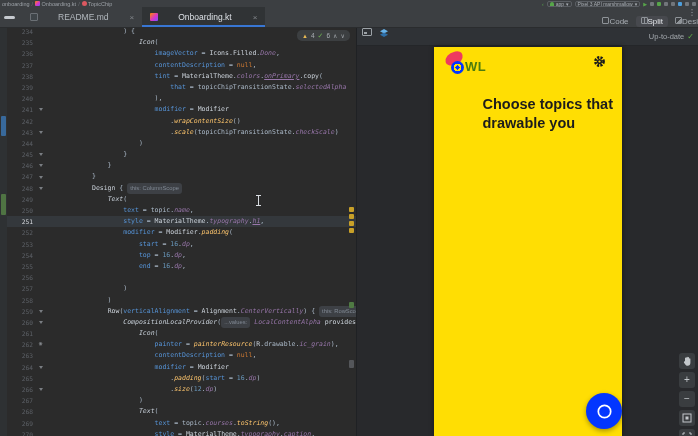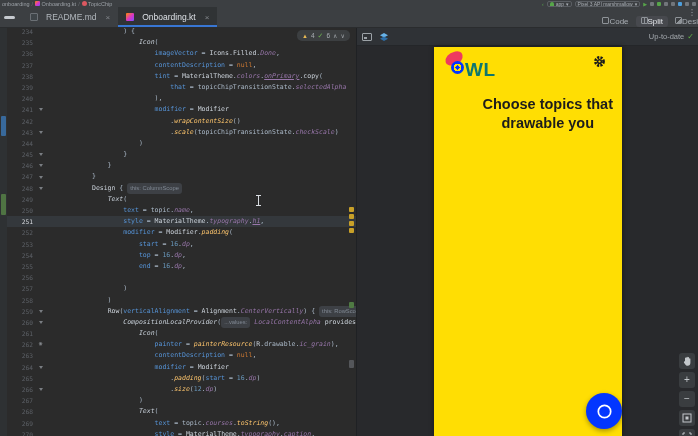--- a/index.html
+++ b/index.html
@@ -19,21 +19,21 @@
   .tbx{border:1px solid #5A5E63;border-radius:2px;padding:0 2px;height:6px;display:flex;align-items:center;gap:2px;font-size:5px;color:#A9AEB4;white-space:nowrap}
   .mini{width:4px;height:4px;border-radius:1px;display:inline-block;flex:none}
   .mini.android{background:#57A64A;border-radius:2px 2px 0 0}
   .grn{color:#57A64A;font-size:5px}
   .gryic{width:4px;height:4px;background:#72767B;border-radius:1px;display:inline-block}
 
   
   .tabrow{position:absolute;left:0;top:7px;width:698px;height:21px;background:#3C3F42;
     border-bottom:1px solid #2A2C2E;display:flex;align-items:stretch}
   .stripebtn{width:11px;height:3px;background:#C6CACF;border-radius:1.5px;align-self:center;margin:0 7px 0 4px}
-  .tab{display:flex;align-items:center;gap:8px;padding:0 8px;font-size:8.5px;color:#B2B8BE}
+  .tab{display:flex;align-items:center;gap:20px;padding:0 8px;font-size:8.5px;color:#B2B8BE}
   .tab.active{background:#303335;color:#DCE0E5;box-shadow:inset 0 -2px 0 #3876D3}
   .close{color:#83878C;font-size:8px;margin-left:1px}
   .kt-icon{width:8px;height:8px;border-radius:1px;background:linear-gradient(135deg,#FF8A00,#D834C8 55%,#7A52FF);flex:none}
   .md-icon{width:8px;height:8px;border-radius:1px;background:#3F4549;border:1px solid #6B7075;color:#9FB7CB;
     font-size:5px;display:flex;align-items:center;justify-content:center;flex:none}
   .modebar{position:absolute;right:-14px;top:16px;display:flex;gap:2px;font-size:8px;color:#A9AEB4;align-items:center}
   .mode{display:flex;align-items:flex-start;gap:0;padding:1px 5px;border-radius:3px;white-space:nowrap}
   .mode.active{background:#47494E;color:#E0E3E7}
   .micon{width:7px;height:7px;border:1px solid #8E9398;border-radius:1px;flex:none}
   .micon.split{background:linear-gradient(90deg,transparent 42%,#8E9398 42% 58%,transparent 58%)}
@@ -66,36 +66,36 @@
     background:rgba(62,65,68,.9);border-radius:5px;padding:0 5px;font-size:6.5px;color:#A9AEB4;z-index:5}
   .warn-tri{color:#E8BA54;font-size:6px}.ok-check{color:#6CAE51;font-size:7px}.chev{color:#9DA2A7;font-size:6px}
   .mark{position:absolute;width:5px;border-radius:1px;left:349px}
   .ibeam{position:absolute;left:258px;top:168px;width:1px;height:9px;background:#D9DDE2;z-index:6}
   .ibeam::before,.ibeam::after{content:"";position:absolute;left:-2px;width:5px;height:1px;background:#D9DDE2}
   .ibeam::before{top:-1px}.ibeam::after{bottom:-1px}
 
   
   .preview{position:absolute;left:356px;top:28px;width:342px;height:408px;background:#28292C;border-left:1px solid #1F2124}
   .ptool{position:absolute;left:0;top:0;width:342px;height:18px;background:#2F3236;border-bottom:1px solid #242629;
-    display:flex;align-items:center}
+    display:flex;}
   .pv1{margin-left:5px;width:10px;height:8px;border:1px solid #9CA2A7;border-radius:1px;position:relative}
   .pv1::after{content:"";position:absolute;left:1px;bottom:1px;width:3px;height:2px;background:#9CA2A7}
   .pv2{margin-left:7px;line-height:0}
   .status{margin-left:auto;padding-right:5px;display:flex;gap:3px;align-items:center;font-size:7.5px;color:#A2A7AC}
   .gcheck{color:#61B345;font-size:8px}
 
   .phone{position:absolute;left:77px;top:19px;width:188px;height:389px;background:#FFDE03;overflow:hidden;
     box-shadow:0 0 5px rgba(0,0,0,.45)}
   .logo{position:absolute;left:11px;top:4px;width:70px;height:26px}
   .blob{position:absolute;left:0;top:1px;width:18px;height:13px;background:#EE3A5F;border-radius:65% 35% 60% 40%;transform:rotate(-14deg)}
   .o-ring{position:absolute;left:6px;top:10px;width:13px;height:13px;border-radius:50%;
     background:radial-gradient(circle,#0336FF 0 2.1px,#FFDE03 2.1px 3.9px,#0336FF 3.9px 100%)}
-  .wl{position:absolute;left:20px;top:8px;font-size:19px;font-weight:bold;color:#0f766e;letter-spacing:.5px}
+  .wl{position:absolute;left:20px;top:8px;font-size:13px;font-weight:bold;color:#4d7c0f;letter-spacing:.5px}
   .gear{position:absolute;left:159px;top:8px;line-height:0}
-  .heading{position:absolute;right:9px;top:48px;text-align:center;font-size:14.5px;line-height:19px;font-weight:bold;color:#1C1C1C}
+  .heading{position:absolute;right:9px;top:48px;text-align:left;font-size:14.5px;line-height:19px;font-weight:bold;color:#1C1C1C}
   .topics{position:absolute;left:9px;top:119px;right:0;display:flex;flex-direction:row;gap:7px}
   .card{height:71px;background:#fff;position:relative;overflow:hidden;flex:none}
   .thumb{position:absolute;left:2px;top:2px;width:33px;height:32px;background:#C9C9C9}
   .ttl{position:absolute;left:45px;top:5px;font-size:37px;font-weight:bold;color:#1A1A1A;white-space:nowrap;letter-spacing:-.5px}
   .cap{position:absolute;left:45px;bottom:4px;display:flex;align-items:center;gap:3px;font-size:6.5px;color:#8E8E8E}
   .grain{width:6px;height:6px;background-image:
     radial-gradient(circle at 1.5px 1.5px,#8E8E8E .8px,transparent 1px),
     radial-gradient(circle at 4.5px 1.5px,#8E8E8E .8px,transparent 1px),
     radial-gradient(circle at 1.5px 4.5px,#8E8E8E .8px,transparent 1px),
     radial-gradient(circle at 4.5px 4.5px,#8E8E8E .8px,transparent 1px)}

